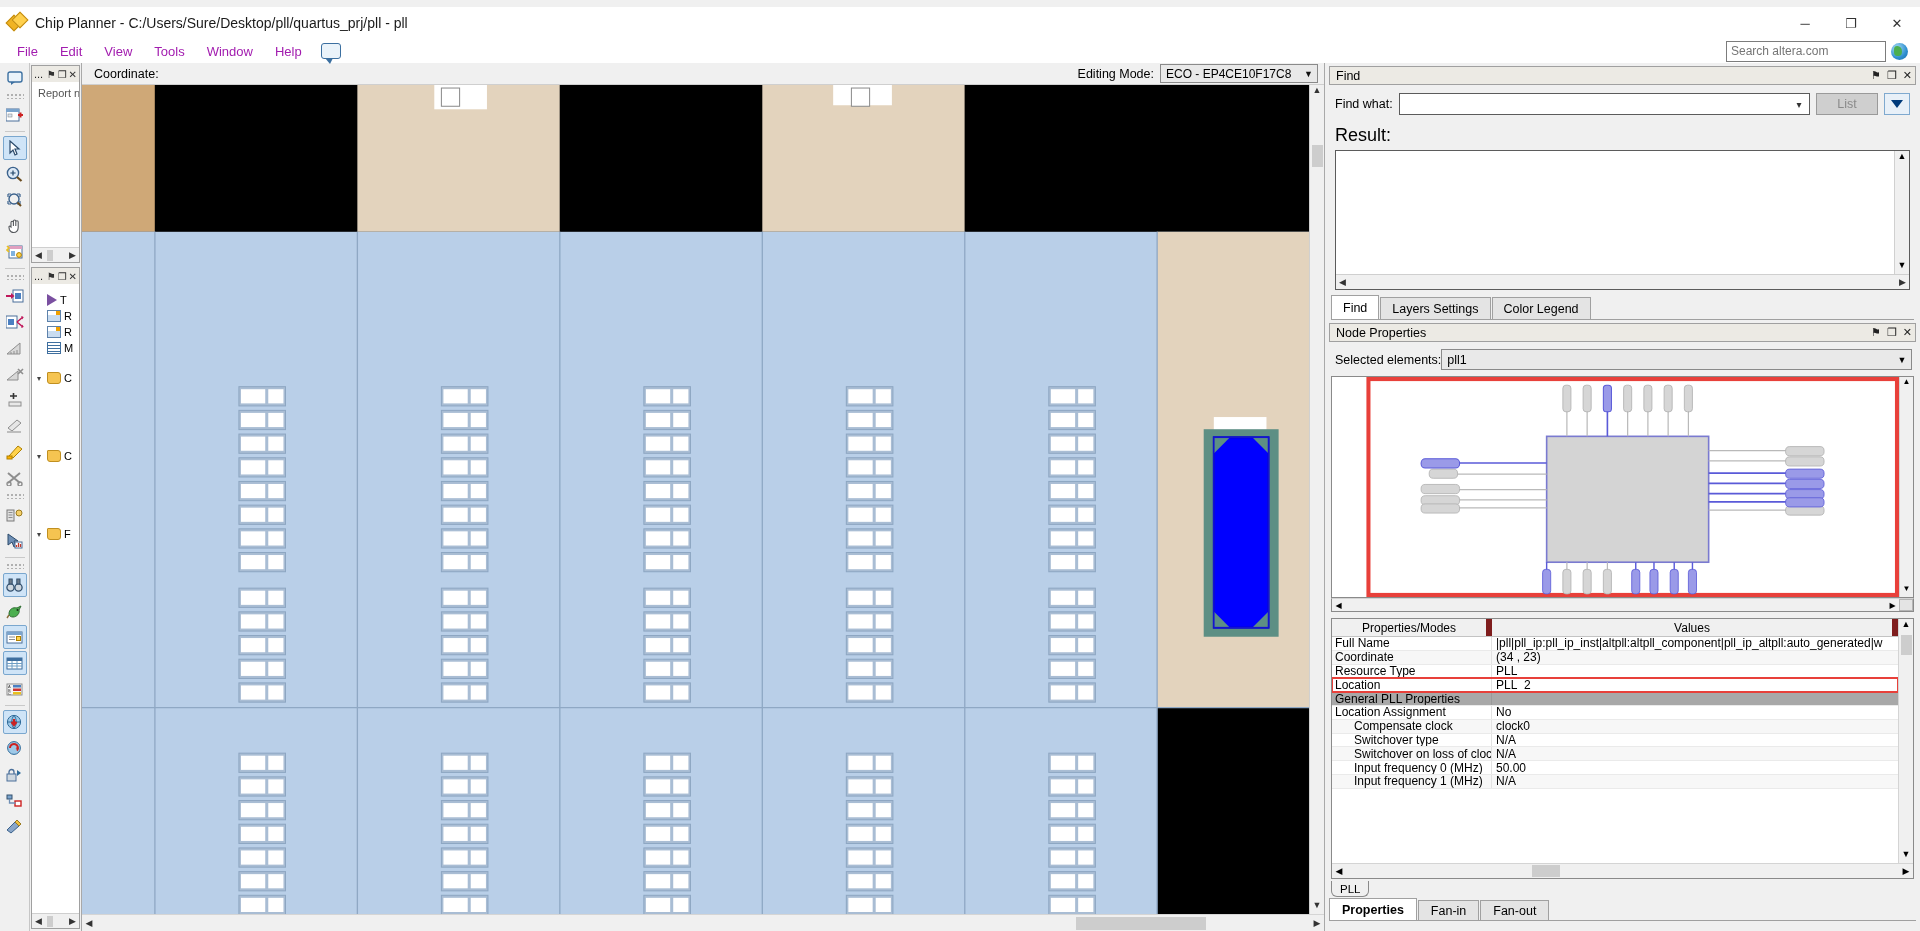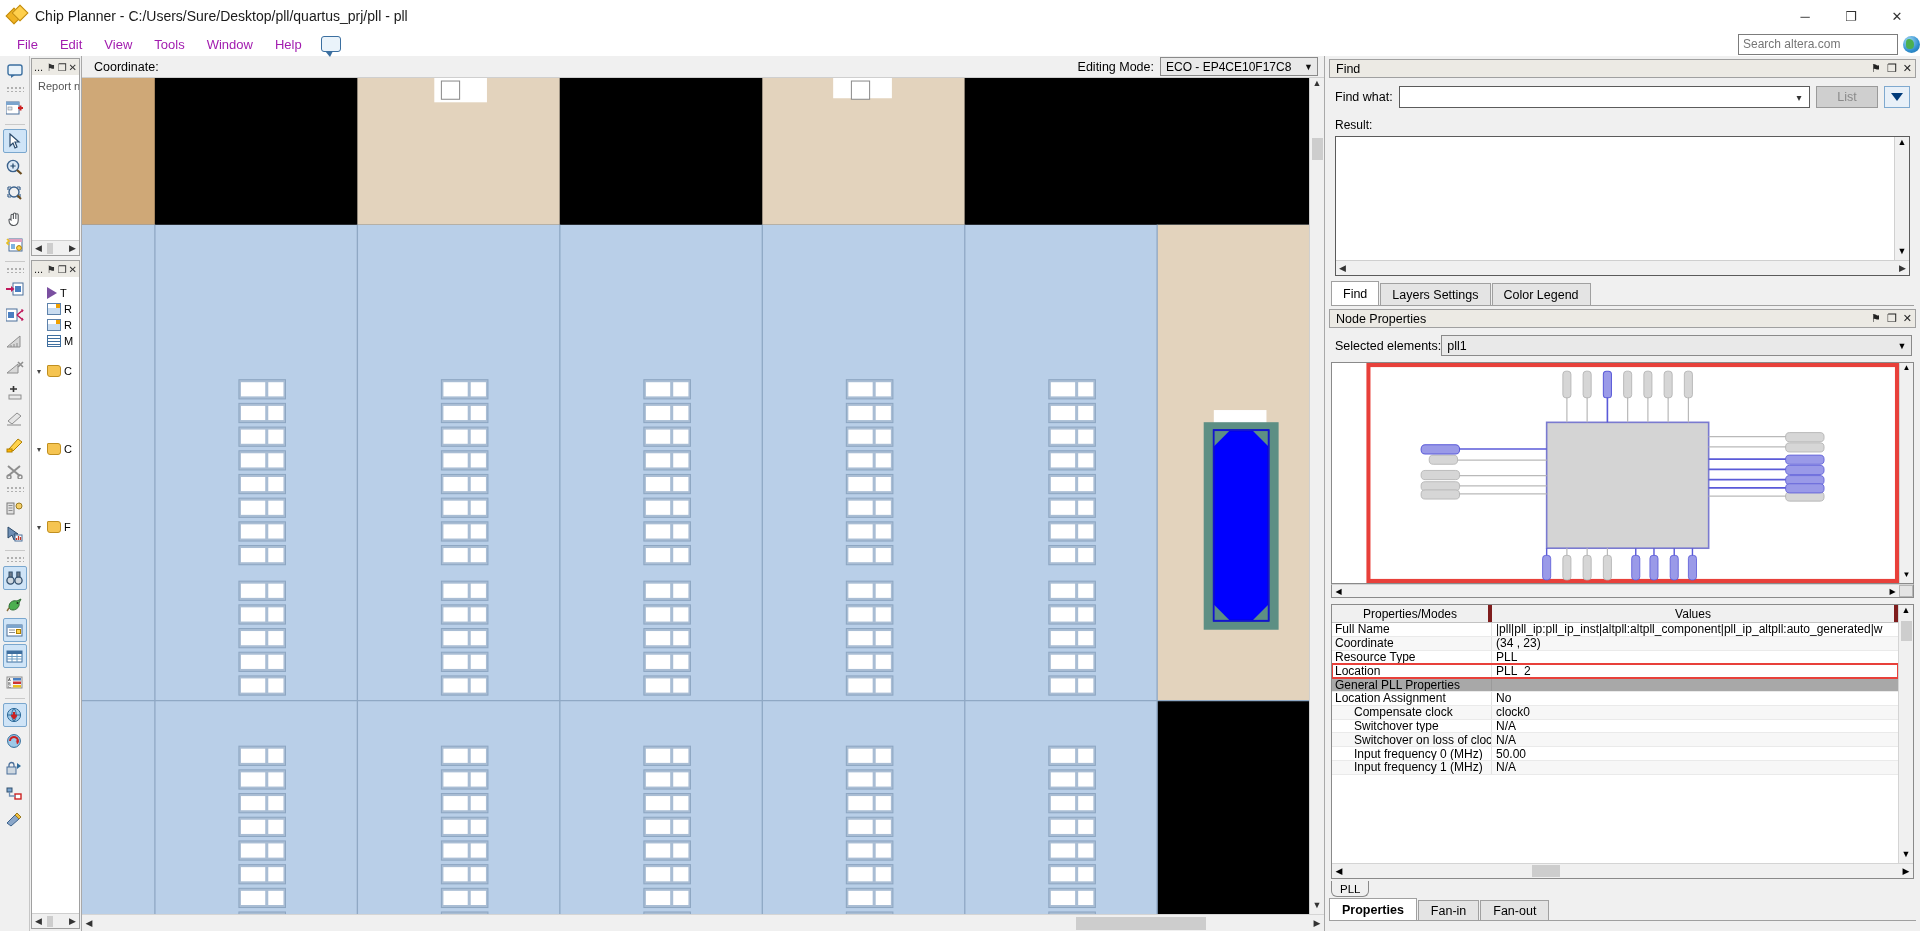--- a/index.html
+++ b/index.html
@@ -4,39 +4,39 @@
 <style>
   * { box-sizing: border-box; margin: 0; padding: 0; }
   html, body {
     width: 1920px; height: 931px; overflow: hidden;
     font-family: "Liberation Sans", sans-serif;
     font-size: 12.5px; color: #000; background: #f0f0f0;
   }
   .app { width: 1920px; height: 931px; display: flex; flex-direction: column; background: #f0f0f0; }
 
   
-  .titlebar { height: 32px; background: #ffffff; display: flex; align-items: center; padding: 0 0 0 8px; flex: 0 0 auto; }
+  .titlebar { height: 32px; background: #ffffff; display: flex; align-items: center; padding: 0 0 0 8px; flex: 0 0 auto; margin-top: 7px; }
   .title-icon { width: 20px; height: 20px; margin-right: 7px; position: relative; flex: 0 0 auto; }
   .title-icon .d1, .title-icon .d2 {
     position: absolute; width: 12px; height: 12px; transform: rotate(45deg);
   }
   .title-icon .d1 { left: 0; top: 4px; background: #f0b323; border: 1px solid #c08a10; }
   .title-icon .d2 { left: 6px; top: 1px; background: #ffd04d; border: 1px solid #c08a10; }
   .title-text { font-size: 14px; color: #1a1a1a; white-space: nowrap; }
   .title-btns { margin-left: auto; display: flex; height: 32px; }
   .title-btns div { width: 46px; display: flex; align-items: center; justify-content: center; font-size: 13px; color: #333; }
 
   
   .menubar { height: 24px; background: #ffffff; display: flex; align-items: center; padding-left: 6px; flex: 0 0 auto; position: relative; }
   .menubar .mi { padding: 3px 11px; font-size: 13px; color: #a21caf; cursor: default; }
   .menu-balloon { margin-left: 8px; width: 20px; height: 16px; position: relative; }
   .menu-balloon .b { position: absolute; inset: 0; border: 1.6px solid #3b6fa0; border-radius: 3px; background: #eaf3fa; }
   .menu-balloon .tail { position: absolute; left: 4px; bottom: -5px; width: 0; height: 0;
       border-left: 5px solid transparent; border-right: 3px solid transparent; border-top: 6px solid #3b6fa0; }
-  .search-wrap { margin-left: auto; margin-right: 0; display: flex; align-items: center; gap: 5px; }
+  .search-wrap { margin-left: auto; margin-right: 12px; display: flex; align-items: center; gap: 5px; }
   .search-box { width: 160px; height: 21px; border: 1px solid #7c7c7c; background: #fff; font-size: 12px; padding: 0 4px; color: #222; }
   .globe { width: 17px; height: 17px; border-radius: 50%; background: radial-gradient(circle at 35% 30%, #a8dcf5, #2f8fd0 60%, #1c6ca3); position: relative; }
   .globe::after { content:""; position:absolute; left:3px; top:3px; width:8px; height:10px; background:#4caf50; border-radius:40% 60% 50% 45%; }
 
   
   .body { flex: 1 1 auto; display: flex; min-height: 0; background: #f0f0f0; }
 
   
   .lefttools { width: 30px; background: #f0f0f0; border-right: 1px solid #c6c6c6;
       display: flex; flex-direction: column; align-items: center; padding-top: 2px; flex: 0 0 auto; overflow: hidden; }
@@ -97,21 +97,21 @@
   .findbody { background: #f0f0f0; padding: 8px 10px 0 10px; }
   .row { display: flex; align-items: center; gap: 6px; }
   .lbl { font-size: 12.5px; white-space: nowrap; }
   .inputc { flex: 1 1 auto; height: 22px; background: #fff; border: 1px solid #5b5b5b; display: flex; align-items: center; }
   .inputc input { flex: 1; border: 0; outline: 0; height: 20px; padding: 0 4px; font-size: 12.5px; font-family: inherit; background: transparent; }
   .inputc .arr { width: 20px; text-align: center; font-size: 10px; color: #333; }
   .btn { height: 22px; min-width: 62px; background: #cfcfcf; border: 1px solid #9a9a9a; font-size: 12.5px; color: #8a8a8a;
       display: flex; align-items: center; justify-content: center; }
   .btn-arrow { width: 26px; height: 22px; background: #e8f0f8; border: 1px solid #7fa9cf; display: flex; align-items: center; justify-content: center; }
   .tri-d { width: 0; height: 0; border-left: 6px solid transparent; border-right: 6px solid transparent; border-top: 8px solid #003a7a; }
-  .resultlbl { margin: 10px 0 4px 0; font-size: 12px; }
+  .resultlbl { margin: 10px 0 4px 0; font-size: 18px; }
   .resultbox { height: 140px; background: #fff; border: 1px solid #5b5b5b; margin-bottom: 0; display: flex; flex-direction: column; }
   .resultbox .inner { flex: 1; }
   .rb-scroll { width: 15px; background: #f0f0f0; border-left: 1px solid #d0d0d0; display: flex; flex-direction: column; align-items: center; }
   .rb-scroll .ar { height: 14px; font-size: 9px; }
   .tabstrip { display: flex; align-items: flex-end; height: 24px; margin: 6px 6px 0 6px; border-bottom: 1px solid #a0a0a0; }
   .tab { height: 22px; padding: 0 11px; display: flex; align-items: center; font-size: 12.5px; border: 1px solid #a0a0a0; border-bottom: none; background: #e4e4e4; margin-right: 1px; }
   .tab.active { background: #fff; height: 24px; }
   .selrow { padding: 7px 8px 6px 10px; display: flex; align-items: center; gap: 0; }
   .selcombo { flex: 1 1 auto; height: 21px; background: #e9e9e9; border: 1px solid #8a8a8a; display: flex; align-items: center; padding-left: 5px; font-size: 12.5px; }
   .selcombo .arr { margin-left: auto; width: 18px; text-align: center; font-size: 9px; }
@@ -126,21 +126,21 @@
 
   
   .proptbl { margin: 6px 6px 0 6px; border: 1px solid #8a8a8a; background: #fff; display: flex; flex-direction: column; flex: 1 1 auto; min-height: 0; }
   .pt-body { display: flex; flex: 1 1 auto; min-height: 0; }
   .pt-main { flex: 1 1 auto; min-width: 0; overflow: hidden; }
   .pt-vs { width: 15px; background: #f0f0f0; border-left: 1px solid #d4d4d4; display: flex; flex-direction: column; align-items: center; }
   .pt-vs .ar { height: 14px; font-size: 9px; }
   .pt-vs .thb { width: 11px; height: 20px; background: #cdcdcd; margin-top: 2px; }
   .pt-vs .sp { flex: 1; }
   .pthead { display: flex; height: 18px; background: #f0f0f0; border-bottom: 1px solid #c3c3c3; font-size: 12px; }
-  .pthead div { display: flex; align-items: center; justify-content: center; border-right: 4px solid #7f1d1d; }
+  .pthead div { display: flex; align-items: center; justify-content: center; border-right: 6px solid #7f1d1d; }
   .ptrow { display: flex; height: 13.8px; font-size: 12px; border-bottom: 1px solid #eaeaea; }
   .ptrow .c1 { width: 160px; flex: 0 0 160px; padding-left: 3px; border-right: 1px solid #e2e2e2; display: flex; align-items: center; overflow: hidden; white-space: nowrap; }
   .ptrow .c2 { flex: 1 1 auto; padding-left: 4px; display: flex; align-items: center; overflow: hidden; white-space: nowrap; }
   .ptrow.alt { background: #f7f7f7; }
   .ptrow.group { background: #a8a8a8; font-weight: normal; }
   .ptrow.group .c1 { border-right: 1px solid #9a9a9a; }
   .ptrow.indent .c1 { padding-left: 22px; }
   .ptrow.hl { outline: 2px solid #e8403a; outline-offset: -1px; position: relative; z-index: 3; background: #fff; }
   .pt-hs { height: 15px; background: #f0f0f0; border-top: 1px solid #d4d4d4; display: flex; align-items: center; }
   .pt-hs .ar { width: 14px; text-align: center; font-size: 9px; }

